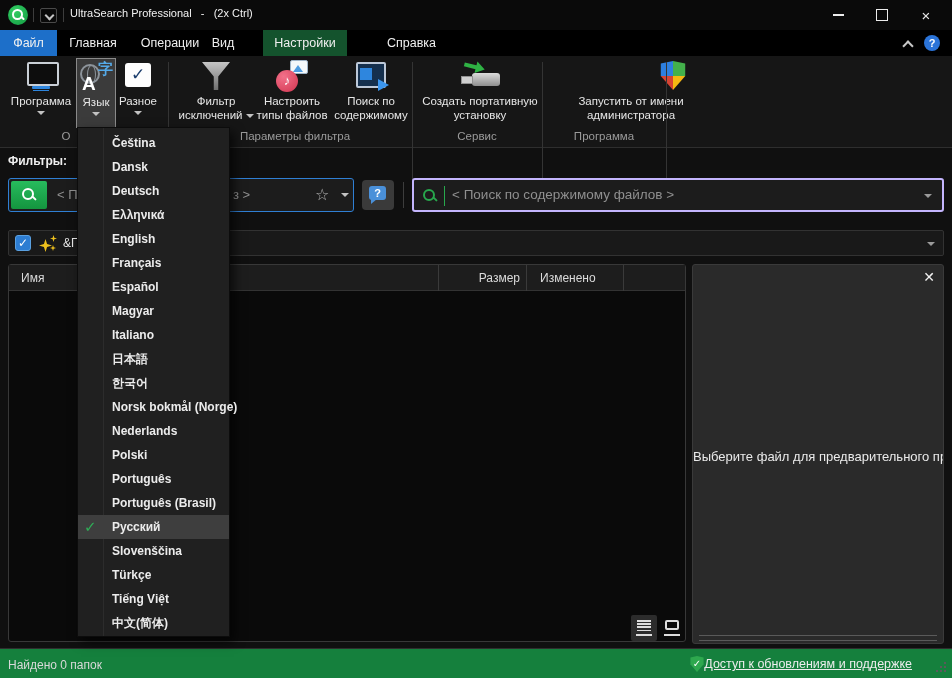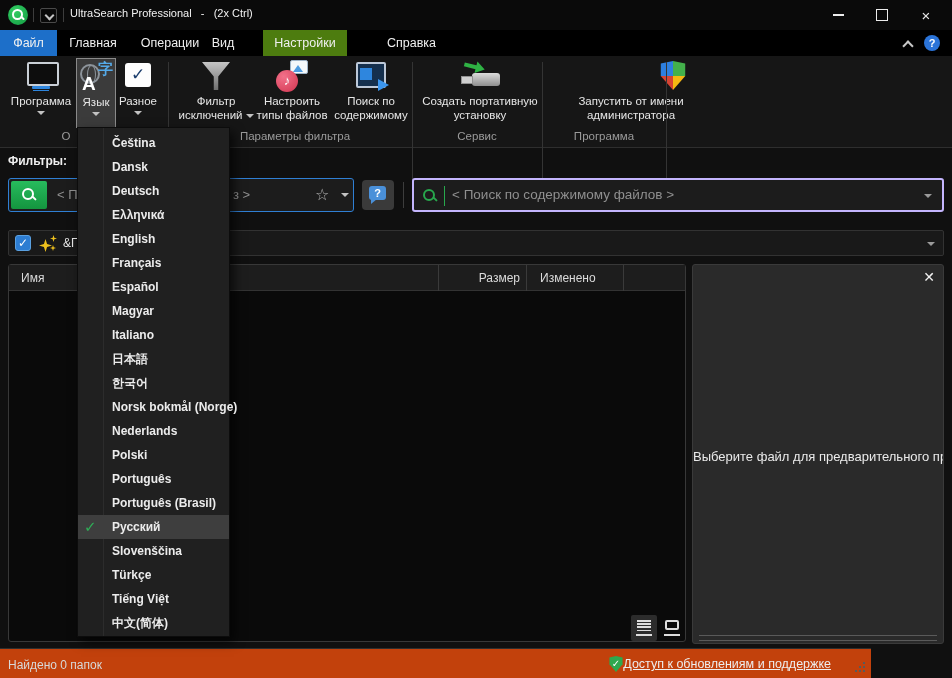--- a/index.html
+++ b/index.html
@@ -28,21 +28,21 @@
   .wclose { font-size:15px; line-height:15px; }
 
   
   .tabbar { position:absolute; left:0; top:30px; width:952px; height:26px; background:#000; }
   .tab { position:absolute; top:0; height:26px; line-height:26px; text-align:center;
          font-size:12.5px; color:#f0f0f0; }
   .tab-file   { left:0;   width:57px;  background:#1d6fc9; }
   .tab-home   { left:57px;  width:72px; }
   .tab-ops    { left:129px; width:82px; }
   .tab-view   { left:197px; width:52px; }
-  .tab-set    { left:263px; width:84px; background:#4d7c0f; }
+  .tab-set    { left:263px; width:84px; background:#14532d; }
   .tab-helpm  { left:347px; width:70px;padding-left:40px; }
   .collapse-chev { position:absolute; right:40px; top:12px; width:8px; height:8px;
          border-top:2px solid #c8c8c8; border-right:2px solid #c8c8c8; transform:rotate(-45deg); }
   .qmcircle { position:absolute; right:12px; top:5px; width:16px; height:16px; border-radius:50%;
          background:#2b74d9; color:#fff; font-size:11px; font-weight:bold; text-align:center;
          line-height:16px; }
 
   
   .ribbon { position:absolute; left:0; top:56px; width:952px; height:92px; background:#161616;
             border-bottom:1px solid #2e2e2e; }
@@ -187,21 +187,21 @@
   
   .preview { position:absolute; left:692px; top:264px; width:252px; height:380px; background:#2a2a2a;
             border:1px solid #3a3a3a; border-radius:3px; }
   .pclose { position:absolute; right:8px; top:4px; font-size:14px; color:#f2f2f2; }
   .ptext { position:absolute; left:0; top:184px; width:100%; text-align:center; white-space:nowrap;
             overflow:hidden; font-size:13px; color:#eaeaea; }
   .pscroll { position:absolute; left:6px; bottom:2px; width:238px; height:6px;
             border-top:1px solid #5a5a5a; border-bottom:1px solid #5a5a5a; }
 
   
-  .statusbar { position:absolute; left:0; top:648px; width:871px; height:30px; background:#c2410c;
+  .statusbar { position:absolute; left:0; top:648px; width:952px; height:30px; background:#15803d;
             border-top:1px solid #2e2e2e; font-size:12px; color:#d8d8d8; }
   .st-left { position:absolute; left:8px; top:9px; }
   .st-link { position:absolute; right:40px; top:8px; font-size:12.5px; color:#ededed;
             text-decoration:underline; }
   .shieldcheck { position:absolute; right:248px; top:7px; width:14px; height:16px; background:#2ea84e;
             clip-path:polygon(50% 0%, 97% 10%, 97% 52%, 50% 100%, 3% 52%, 3% 10%); color:#fff;
             font-size:10px; font-weight:bold; text-align:center; line-height:15px; }
   .grip { position:absolute; right:6px; bottom:6px; width:2px; height:2px; background:#5a5a5a;
             box-shadow:-4px 0 #5a5a5a,-8px 0 #5a5a5a,0 -4px #5a5a5a,-4px -4px #5a5a5a,0 -8px #5a5a5a; }
 

